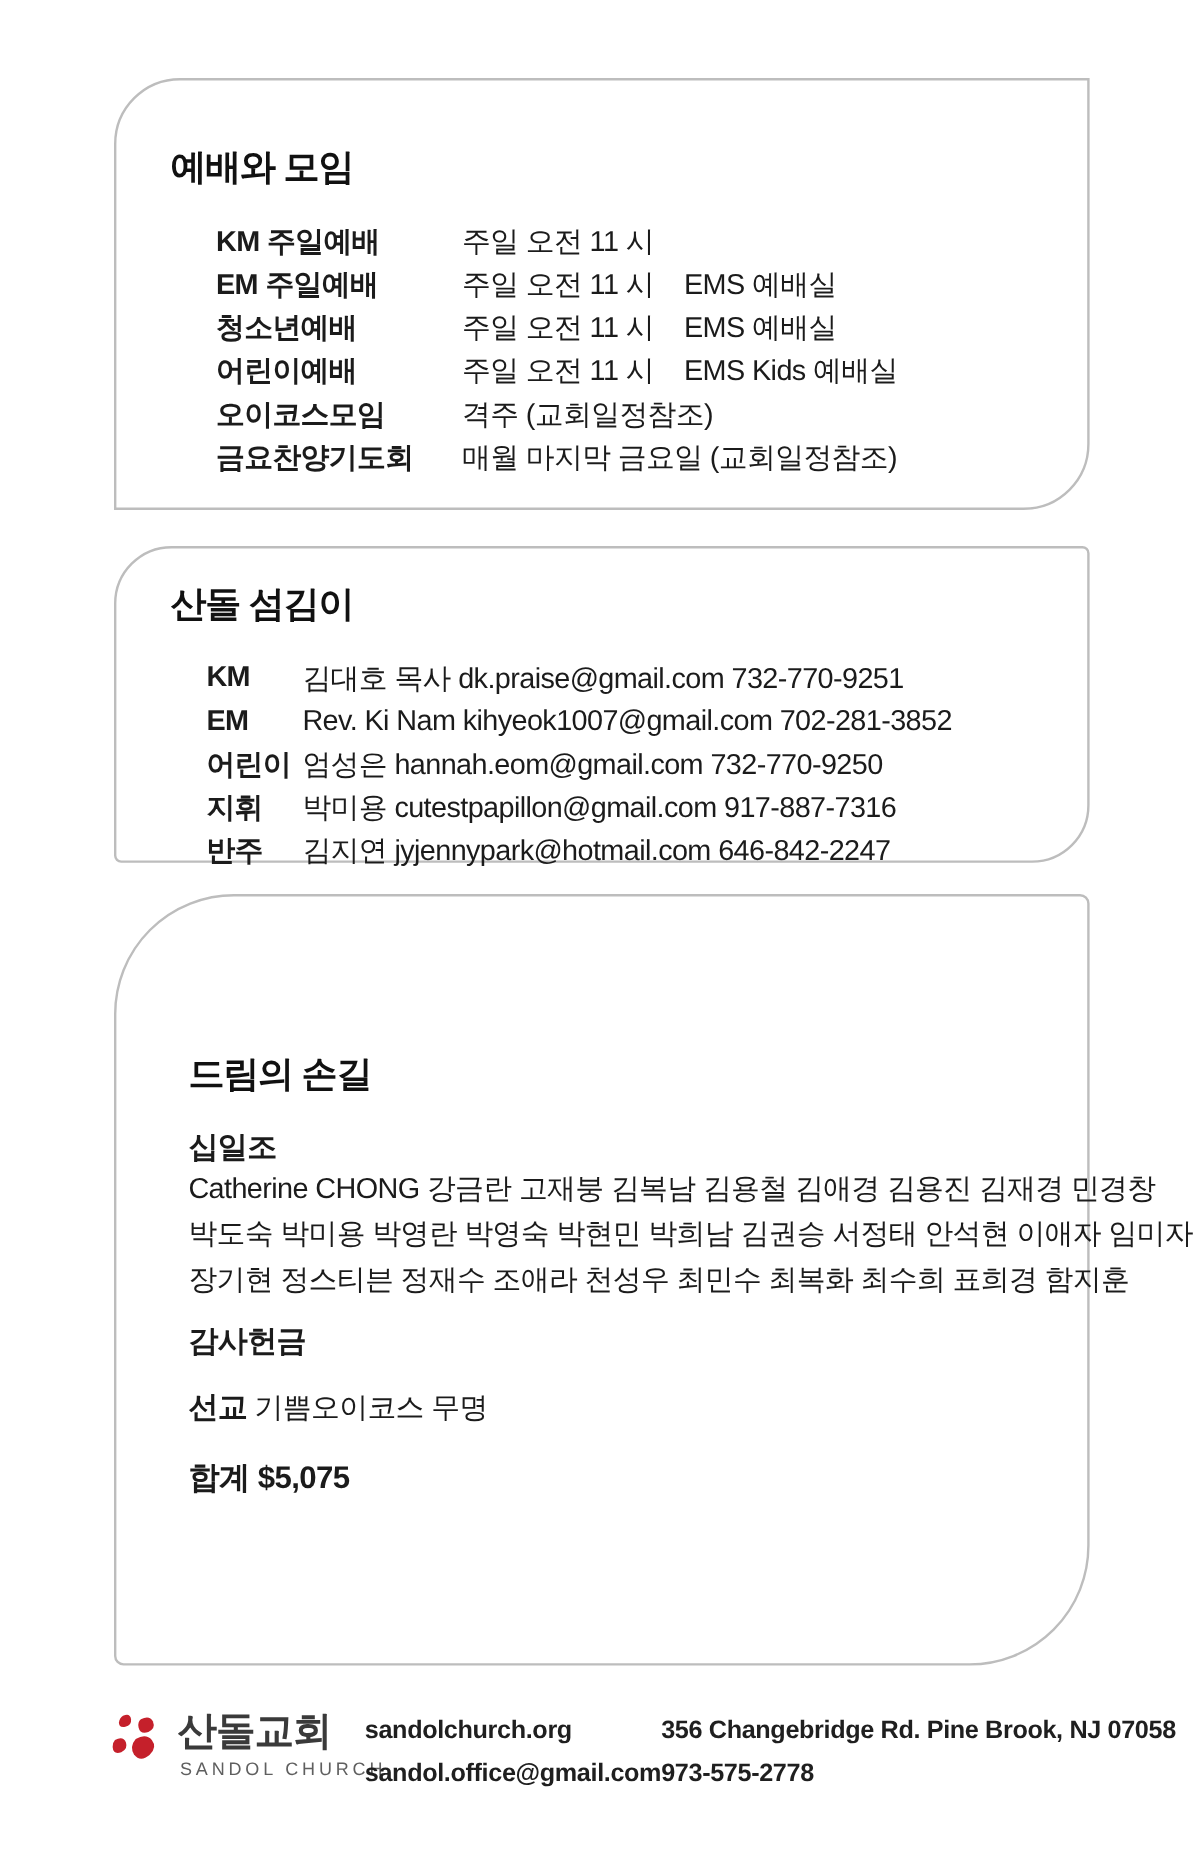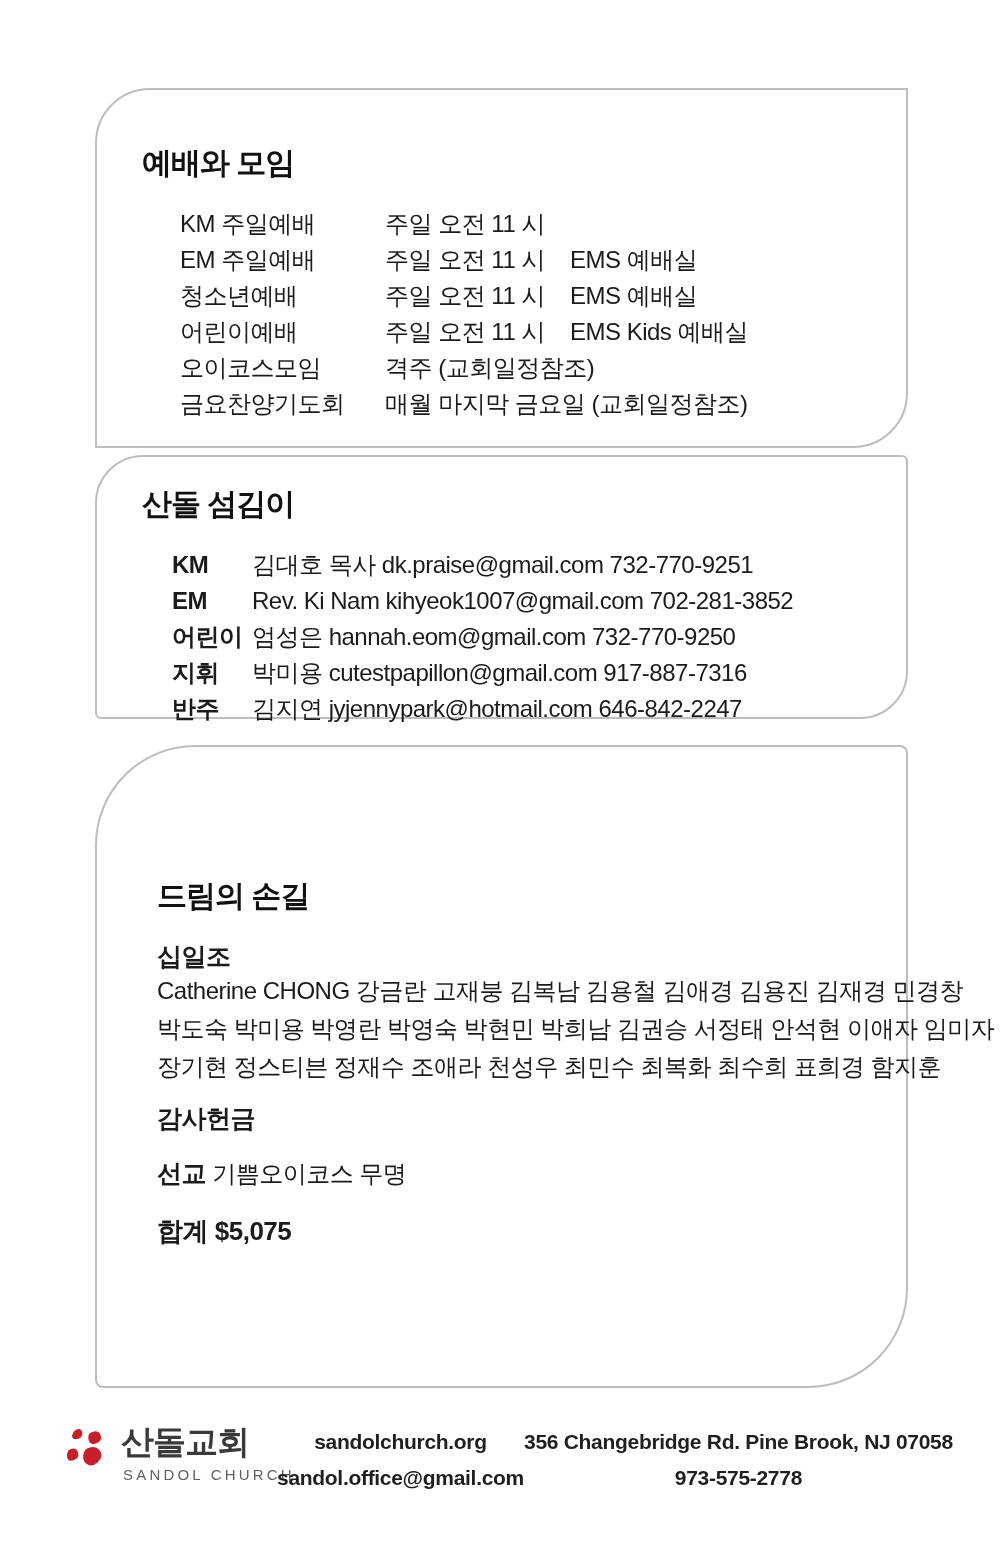--- a/index.html
+++ b/index.html
@@ -5,45 +5,45 @@
   html,body { margin:0; padding:0; }
   body {
     width:1000px; height:1545px; position:relative; background:#ffffff;
     font-family:"Liberation Sans","DejaVu Sans",sans-serif;
     color:#1b1b1b; overflow:hidden;
   }
   .panel {
     position:absolute; left:95px; width:813px; box-sizing:border-box;
     border:2px solid #bdbdbd; background:#fff;
   }
-  #panel-worship  { top:65px;  height:360px; border-radius:55px 0 55px 0;   padding:30px 0 0 45px;margin-top:23px; }
+  #panel-worship  { top:65px;  height:360px; border-radius:55px 0 55px 0;   padding:30px 0 0 45px; }
   #panel-servants { top:455px; height:264px; border-radius:48px 6px 48px 6px; padding:4px 0 0 45px; }
   #panel-offering { top:745px; height:643px; border-radius:100px 8px 100px 8px; padding:105px 15px 0 60px; }
 
   .section-title { font-size:30px; font-weight:700; letter-spacing:-1px; color:#111; line-height:36px; }
   #panel-offering .section-title { line-height:38px; }
 
   .w-table { margin:24px 0 0 38px; font-size:24px; letter-spacing:-0.5px; }
   .w-row  { display:flex; height:36px; align-items:center; white-space:nowrap; }
-  .w-name { width:205px; font-weight:400; flex:0 0 auto; }
+  .w-name { width:205px; font-weight:700; flex:0 0 auto; }
   .w-time { width:185px; flex:0 0 auto; }
   .w-place{ flex:1 1 auto; }
 
   .s-table { margin:14px 0 0 30px; font-size:24px; letter-spacing:-0.5px; }
   .s-row  { display:flex; height:36px; align-items:center; white-space:nowrap; }
   .s-role { width:80px; font-weight:700; flex:0 0 auto; }
   .s-detail { flex:1 1 auto; }
 
   .off-sub   { font-weight:700; font-size:25px; margin-top:16px; line-height:32px; letter-spacing:-0.5px; }
   .off-names p { margin:0; font-size:24px; line-height:38px; letter-spacing:-0.5px; white-space:nowrap; }
   .off-line  { margin-top:20px; font-size:24px; line-height:38px; letter-spacing:-0.5px; }
   .off-line .lbl { font-weight:700; font-size:25px; }
   .off-total { margin-top:18px; font-size:26px; line-height:40px; font-weight:700; letter-spacing:-0.5px; }
 
-  #footer { position:absolute; left:64px; top:1424px; width:860px; height:100px;text-align:center; }
+  #footer { position:absolute; left:91px; top:1424px; width:860px; height:100px; }
   #footer-logo { position:absolute; left:0; top:3px; width:48px; height:48px; }
   #church-kr { position:absolute; left:57px; top:0; font-size:33px; font-weight:700; letter-spacing:-1px; color:#3a3a3a; line-height:36px; }
   #church-en { position:absolute; left:59px; top:42px; font-size:15px; color:#5f5f5f; letter-spacing:3.2px; line-height:18px; }
   .footer-col { position:absolute; top:0; font-size:21px; font-weight:700; letter-spacing:-0.3px; color:#1f1f1f; }
   .footer-col div { line-height:36px; white-space:nowrap; }
   #footer-contact { left:213px; }
   #footer-address { left:460px; }
 </style>
 </head>
 <body>

